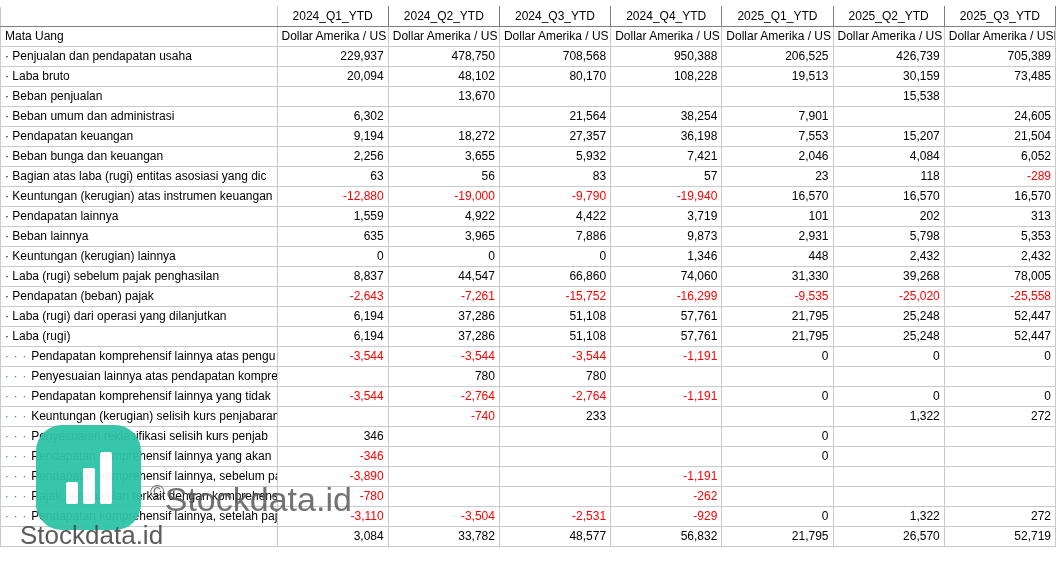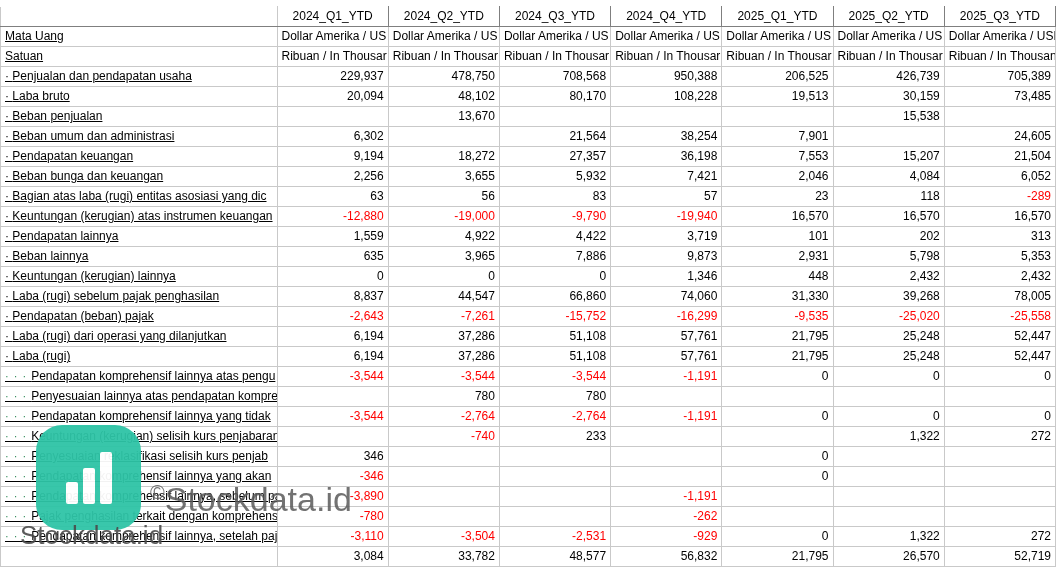--- a/index.html
+++ b/index.html
@@ -52,21 +52,21 @@
   .topstrip{
     height:6px;
     width:1056px;
     overflow:hidden;
     position:relative;
   }
 
   tr.meta td{ text-align:left; }
   td.num{ text-align:right; }
   td.neg{ color:#ff0000; text-align:right;margin-top:20px; }
-  td.lbl-cell{ text-align:left;text-decoration:underline; }
+  td.lbl-cell{ text-align:left; }
 
   .ind0{padding-left:4px;}
   .ind1{padding-left:10px;}
   .ind2{padding-left:22px;}
 
   .dots{
     color:#2e8b57;
     letter-spacing:1px;
     font-size:11px;
   }
@@ -135,30 +135,20 @@
       </tr>
       <tr class="meta">
         <td class="lbl-cell ind0">Mata Uang</td>
         <td>Dollar Amerika / US</td>
         <td>Dollar Amerika / US</td>
         <td>Dollar Amerika / US</td>
         <td>Dollar Amerika / US</td>
         <td>Dollar Amerika / US</td>
         <td>Dollar Amerika / US</td>
         <td>Dollar Amerika / USD</td>
-      </tr>
-      <tr class="meta">
-        <td class="lbl-cell ind0">Satuan</td>
-        <td>Ribuan / In Thousar</td>
-        <td>Ribuan / In Thousar</td>
-        <td>Ribuan / In Thousar</td>
-        <td>Ribuan / In Thousar</td>
-        <td>Ribuan / In Thousar</td>
-        <td>Ribuan / In Thousar</td>
-        <td>Ribuan / In Thousan</td>
       </tr>
       <tr>
         <td class="lbl-cell ind1"><span class="bullet">· </span><span>Penjualan dan pendapatan usaha</span></td>
         <td class="num">229,937</td>
         <td class="num">478,750</td>
         <td class="num">708,568</td>
         <td class="num">950,388</td>
         <td class="num">206,525</td>
         <td class="num">426,739</td>
         <td class="num">705,389</td>

